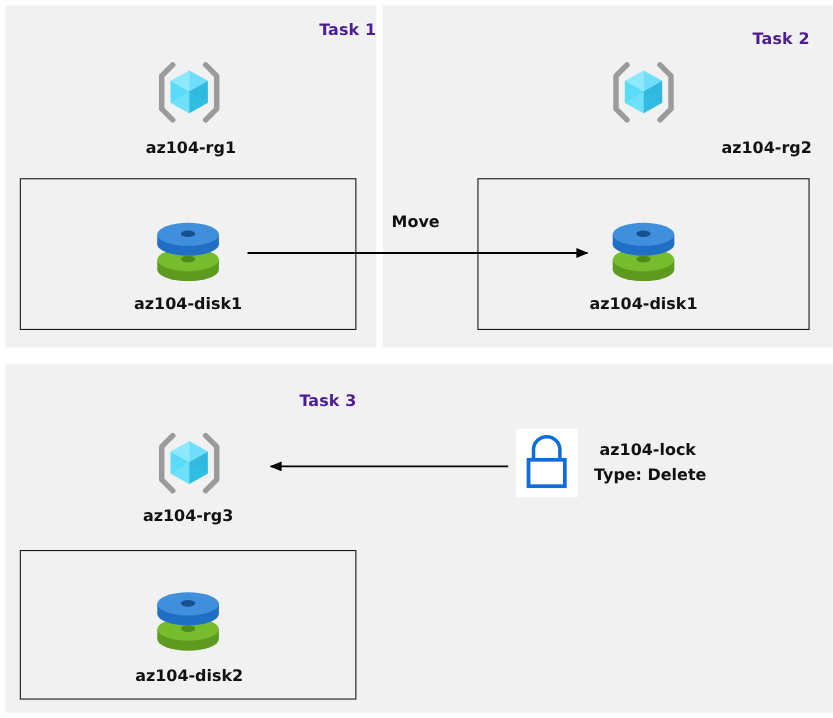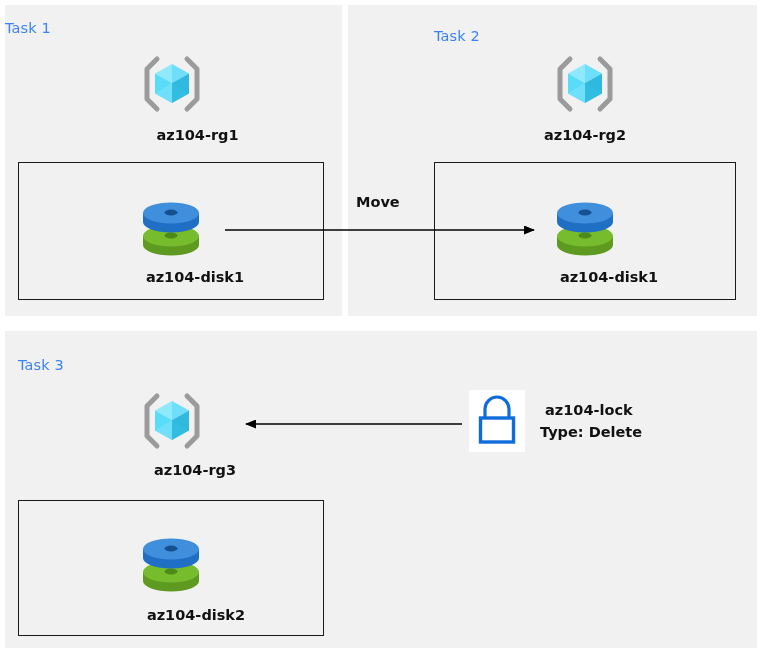--- a/index.html
+++ b/index.html
@@ -24,34 +24,33 @@
     position: absolute;
     background: #f1f1f1;
   }
   #panel-task1 { left: 5px;   top: 5px;   width: 337px; height: 311px; }
   #panel-task2 { left: 348px; top: 5px;   width: 409px; height: 311px; }
   #panel-task3 { left: 5px;   top: 331px; width: 752px; height: 317px; }
 
   .task-title {
     position: absolute;
     font-size: 14.5px;
-    font-weight: normal;
-    color: #3b82f6;
+    font-weight: bold;
+    color: #4c1d95;
     letter-spacing: 0.1px;
     white-space: nowrap;
-    text-align: left;
+    text-align: right;
   }
   .res-label {
     position: absolute;
     font-size: 14.5px;
     font-weight: bold;
     color: #111111;
     white-space: nowrap;
     text-align: center;
-    padding-left: 24px;
   }
 
   
   .scope-box {
     position: absolute;
     border: 1.4px solid #1a1a1a;
     background: #f1f1f1;
     box-sizing: border-box;
   }
   #box-task1 { left: 18px;  top: 162px; width: 306px; height: 138px; }
@@ -155,21 +154,21 @@
       <path d="M46 4 L56 14 L56 44 L46 54" fill="none" stroke="#9b9b9b" stroke-width="5" stroke-linecap="round" stroke-linejoin="round"></path>
       <polygon points="31,9 14,18.5 31,28 " fill="#8fe9fc"></polygon>
       <polygon points="31,9 48,18.5 31,28 " fill="#6fdefa"></polygon>
       <polygon points="14,18.5 14,38.5 31,48 31,28" fill="#59dcf8"></polygon>
       <polygon points="48,18.5 48,38.5 31,48 31,28" fill="#2fb9de"></polygon>
       <polygon points="14,38.5 31,48 31,28" fill="#7fe4fb" opacity="0.55"></polygon>
       <polygon points="48,38.5 31,48 31,28" fill="#35c6e9" opacity="0.35"></polygon>
     </svg>
   </div>
 
-  <div class="res-label" style="left:410px; top:127px; width:302px;">az104-rg2</div>
+  <div class="res-label" style="left:436px; top:127px; width:302px;text-align:right;">az104-rg2</div>
 
   <div class="scope-box" id="box-task2"></div>
 
   <div class="disk-icon" style="left:553px; top:198px;">
     <svg width="64" height="62" viewBox="0 0 64 62">
       <ellipse cx="32" cy="47" rx="28" ry="10.5" fill="#5d9a1f"></ellipse>
       <rect x="4" y="38" width="56" height="9" fill="#5d9a1f"></rect>
       <ellipse cx="32" cy="38" rx="28" ry="10.5" fill="#76bc2d"></ellipse>
       <ellipse cx="32" cy="37.5" rx="6.5" ry="3" fill="#4e8a18"></ellipse>
       <ellipse cx="32" cy="24" rx="28" ry="10.5" fill="#1f6fc4"></ellipse>

